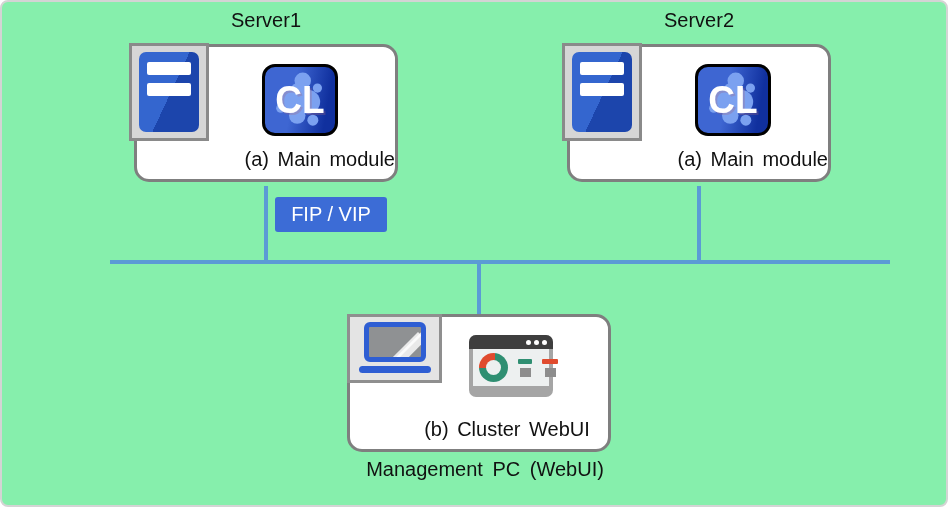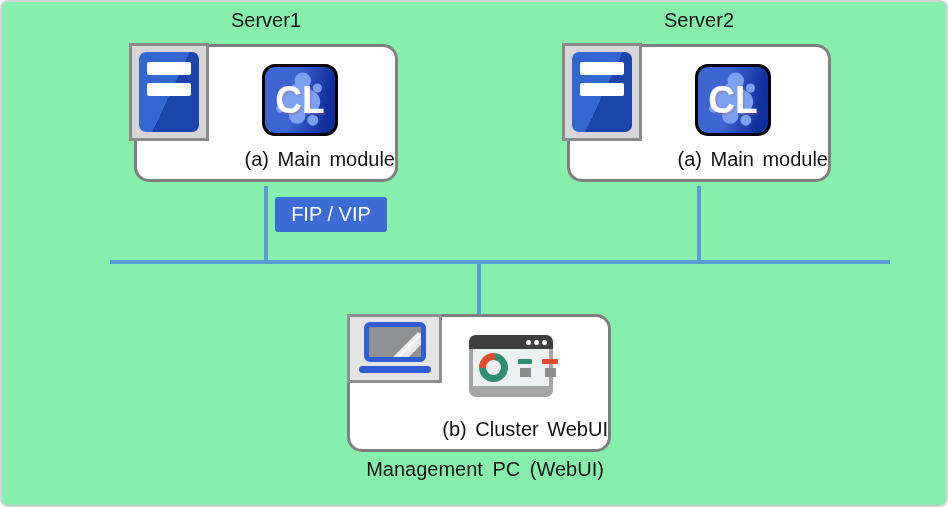--- a/index.html
+++ b/index.html
@@ -79,21 +79,21 @@
     position:relative; width:29px; height:29px; border-radius:50%; margin-left:6px; flex:none;
     background:conic-gradient(from 268deg,#e04b2e 0 100deg,#2f8f72 100deg 360deg);
   }
   .donut::after { content:""; position:absolute; inset:7px; border-radius:50%; background:#edf0f0; }
   .widget { display:flex; flex-direction:column; align-items:center; margin-left:10px; }
   .w-bar { width:14px; height:5px; border-radius:1px; }
   .w-bar.teal { background:#2f8f72; }
   .w-bar.red  { background:#e04b2e; width:16px; }
   .w-sq { width:11px; height:9px; background:#8d8d8d; margin-top:4px; }
 
-  .cluster-label { position:absolute; left:56px; right:0; bottom:8px; text-align:right; font-size:20px; word-spacing:3px; }
+  .cluster-label { position:absolute; left:56px; right:0; bottom:8px; text-align:center; font-size:20px; word-spacing:3px; }
   .caption { position:absolute; left:351px; top:456px; width:264px; text-align:center; font-size:20px; word-spacing:4px; }
 </style>
 </head>
 <body>
 
 <div class="canvas">
 
   <div class="srv-title" style="left:132px">Server1</div>
   <div class="srv-title" style="left:565px">Server2</div>
 

